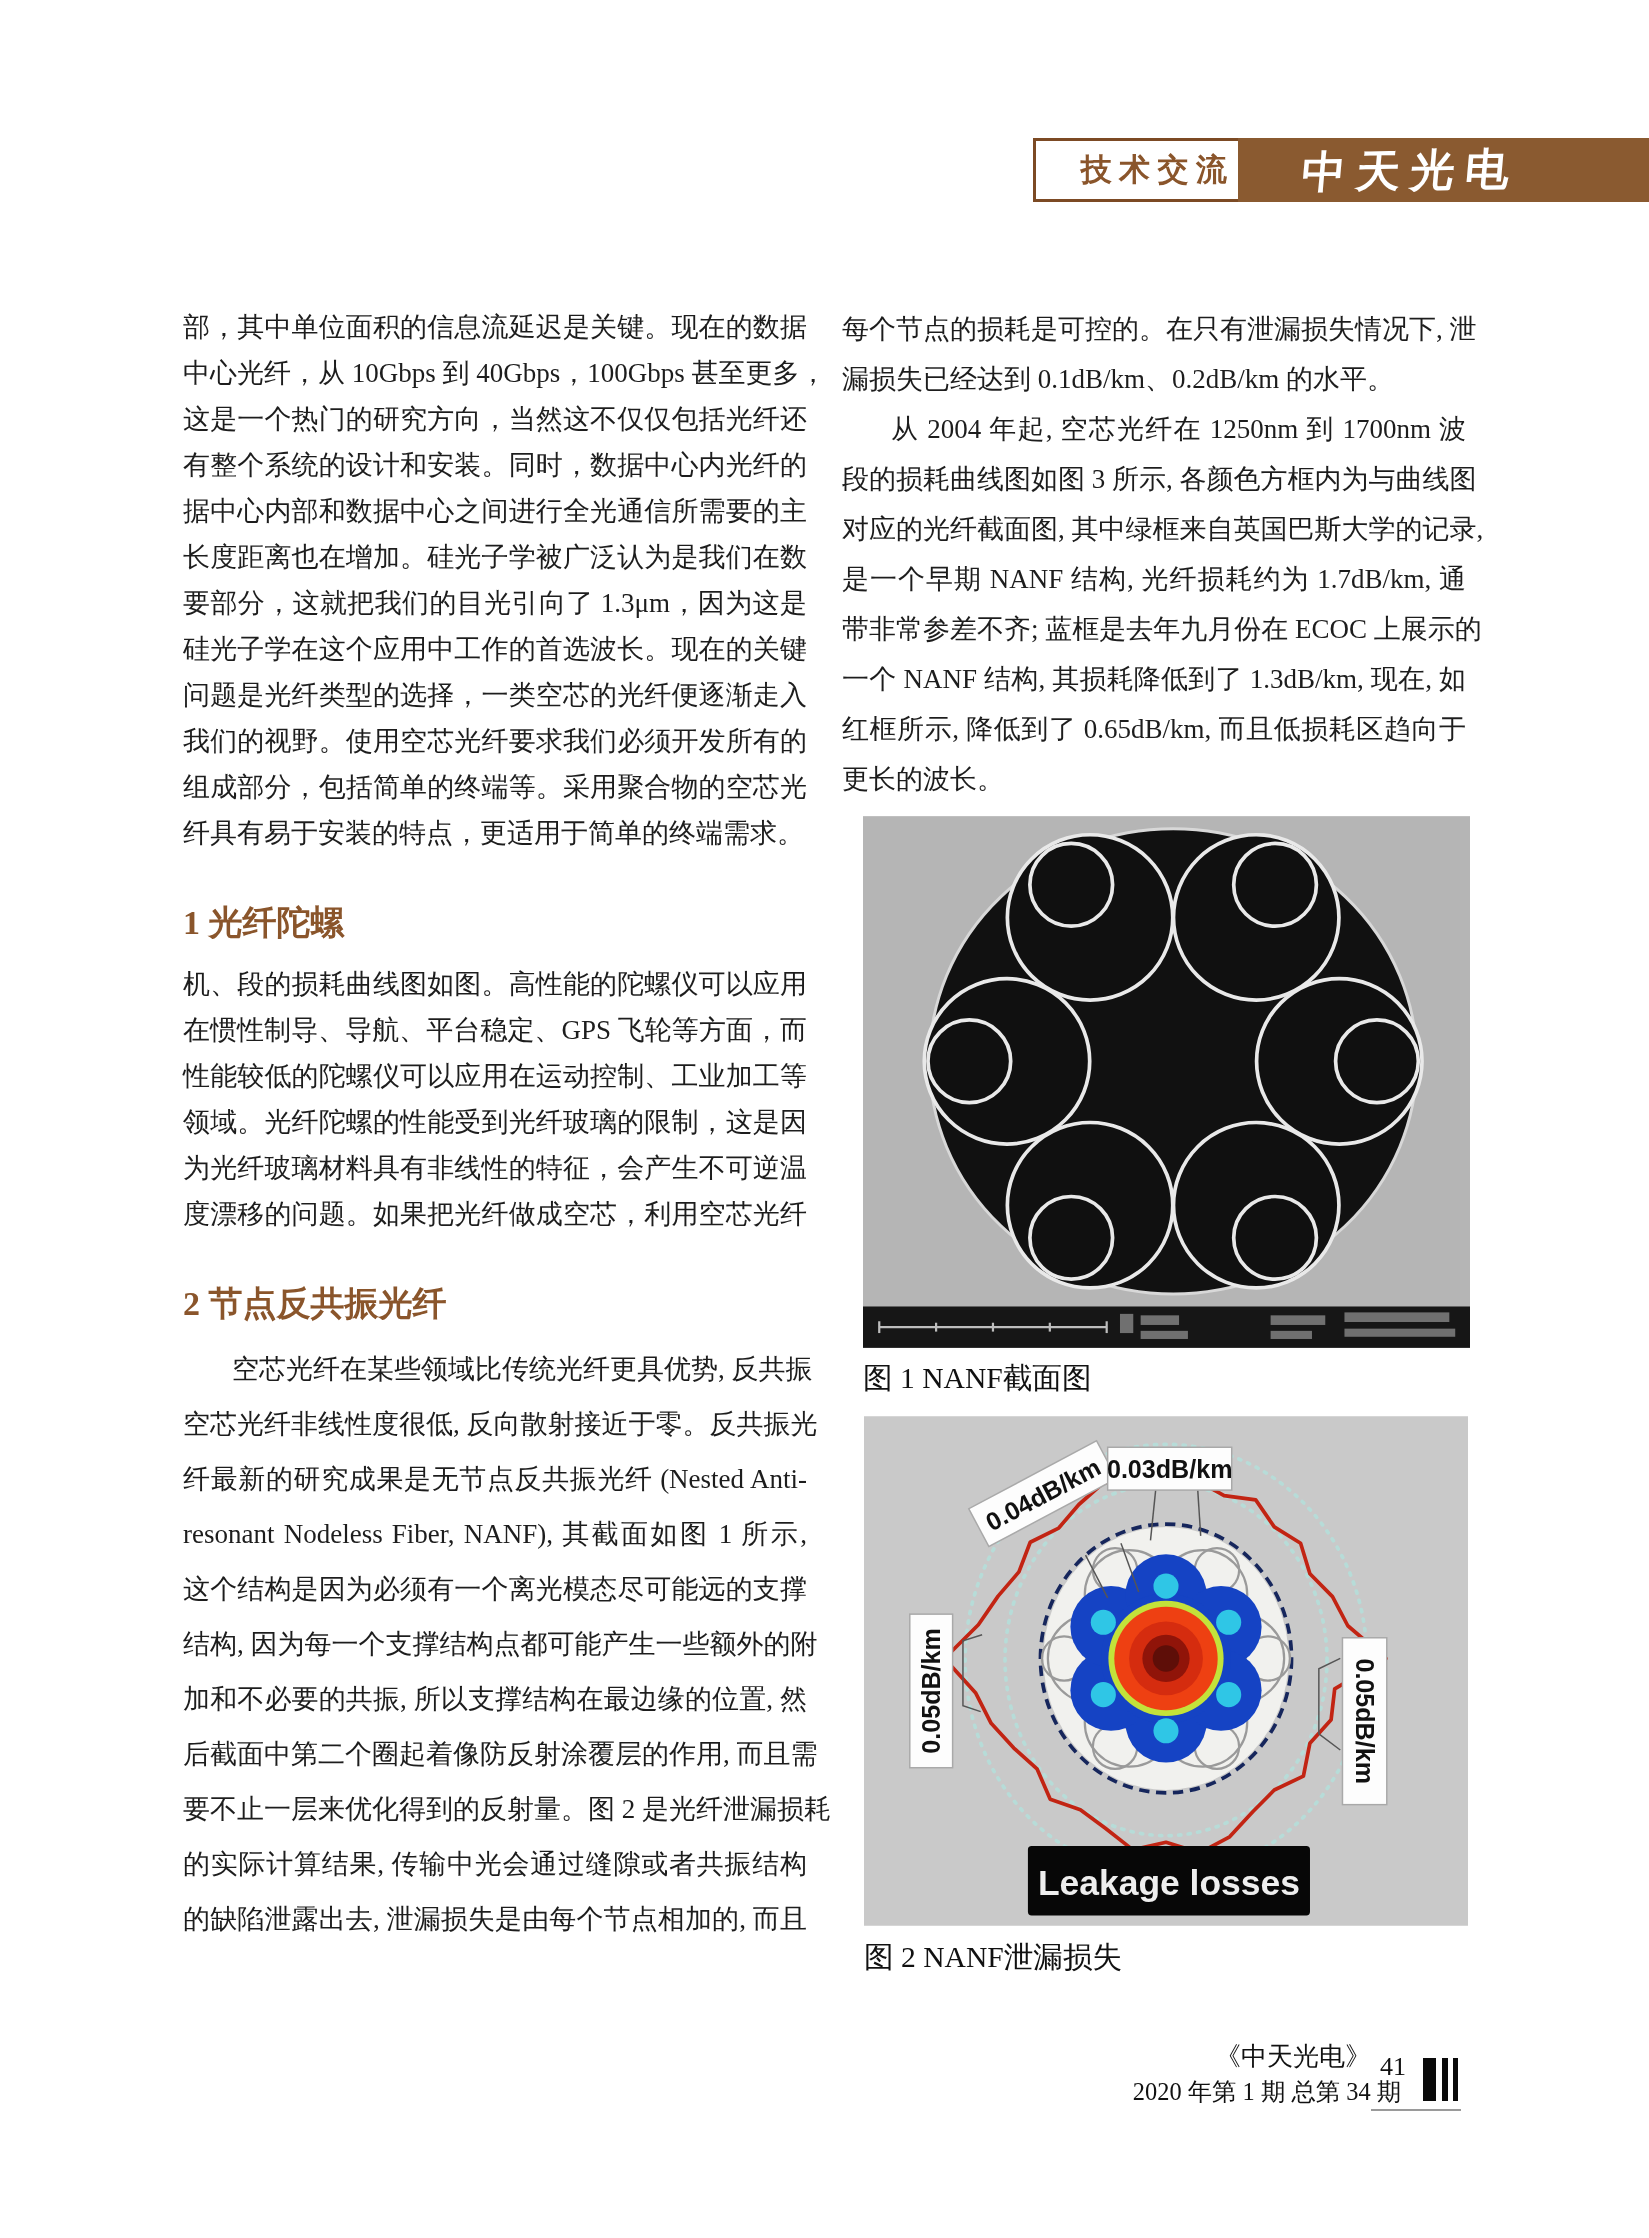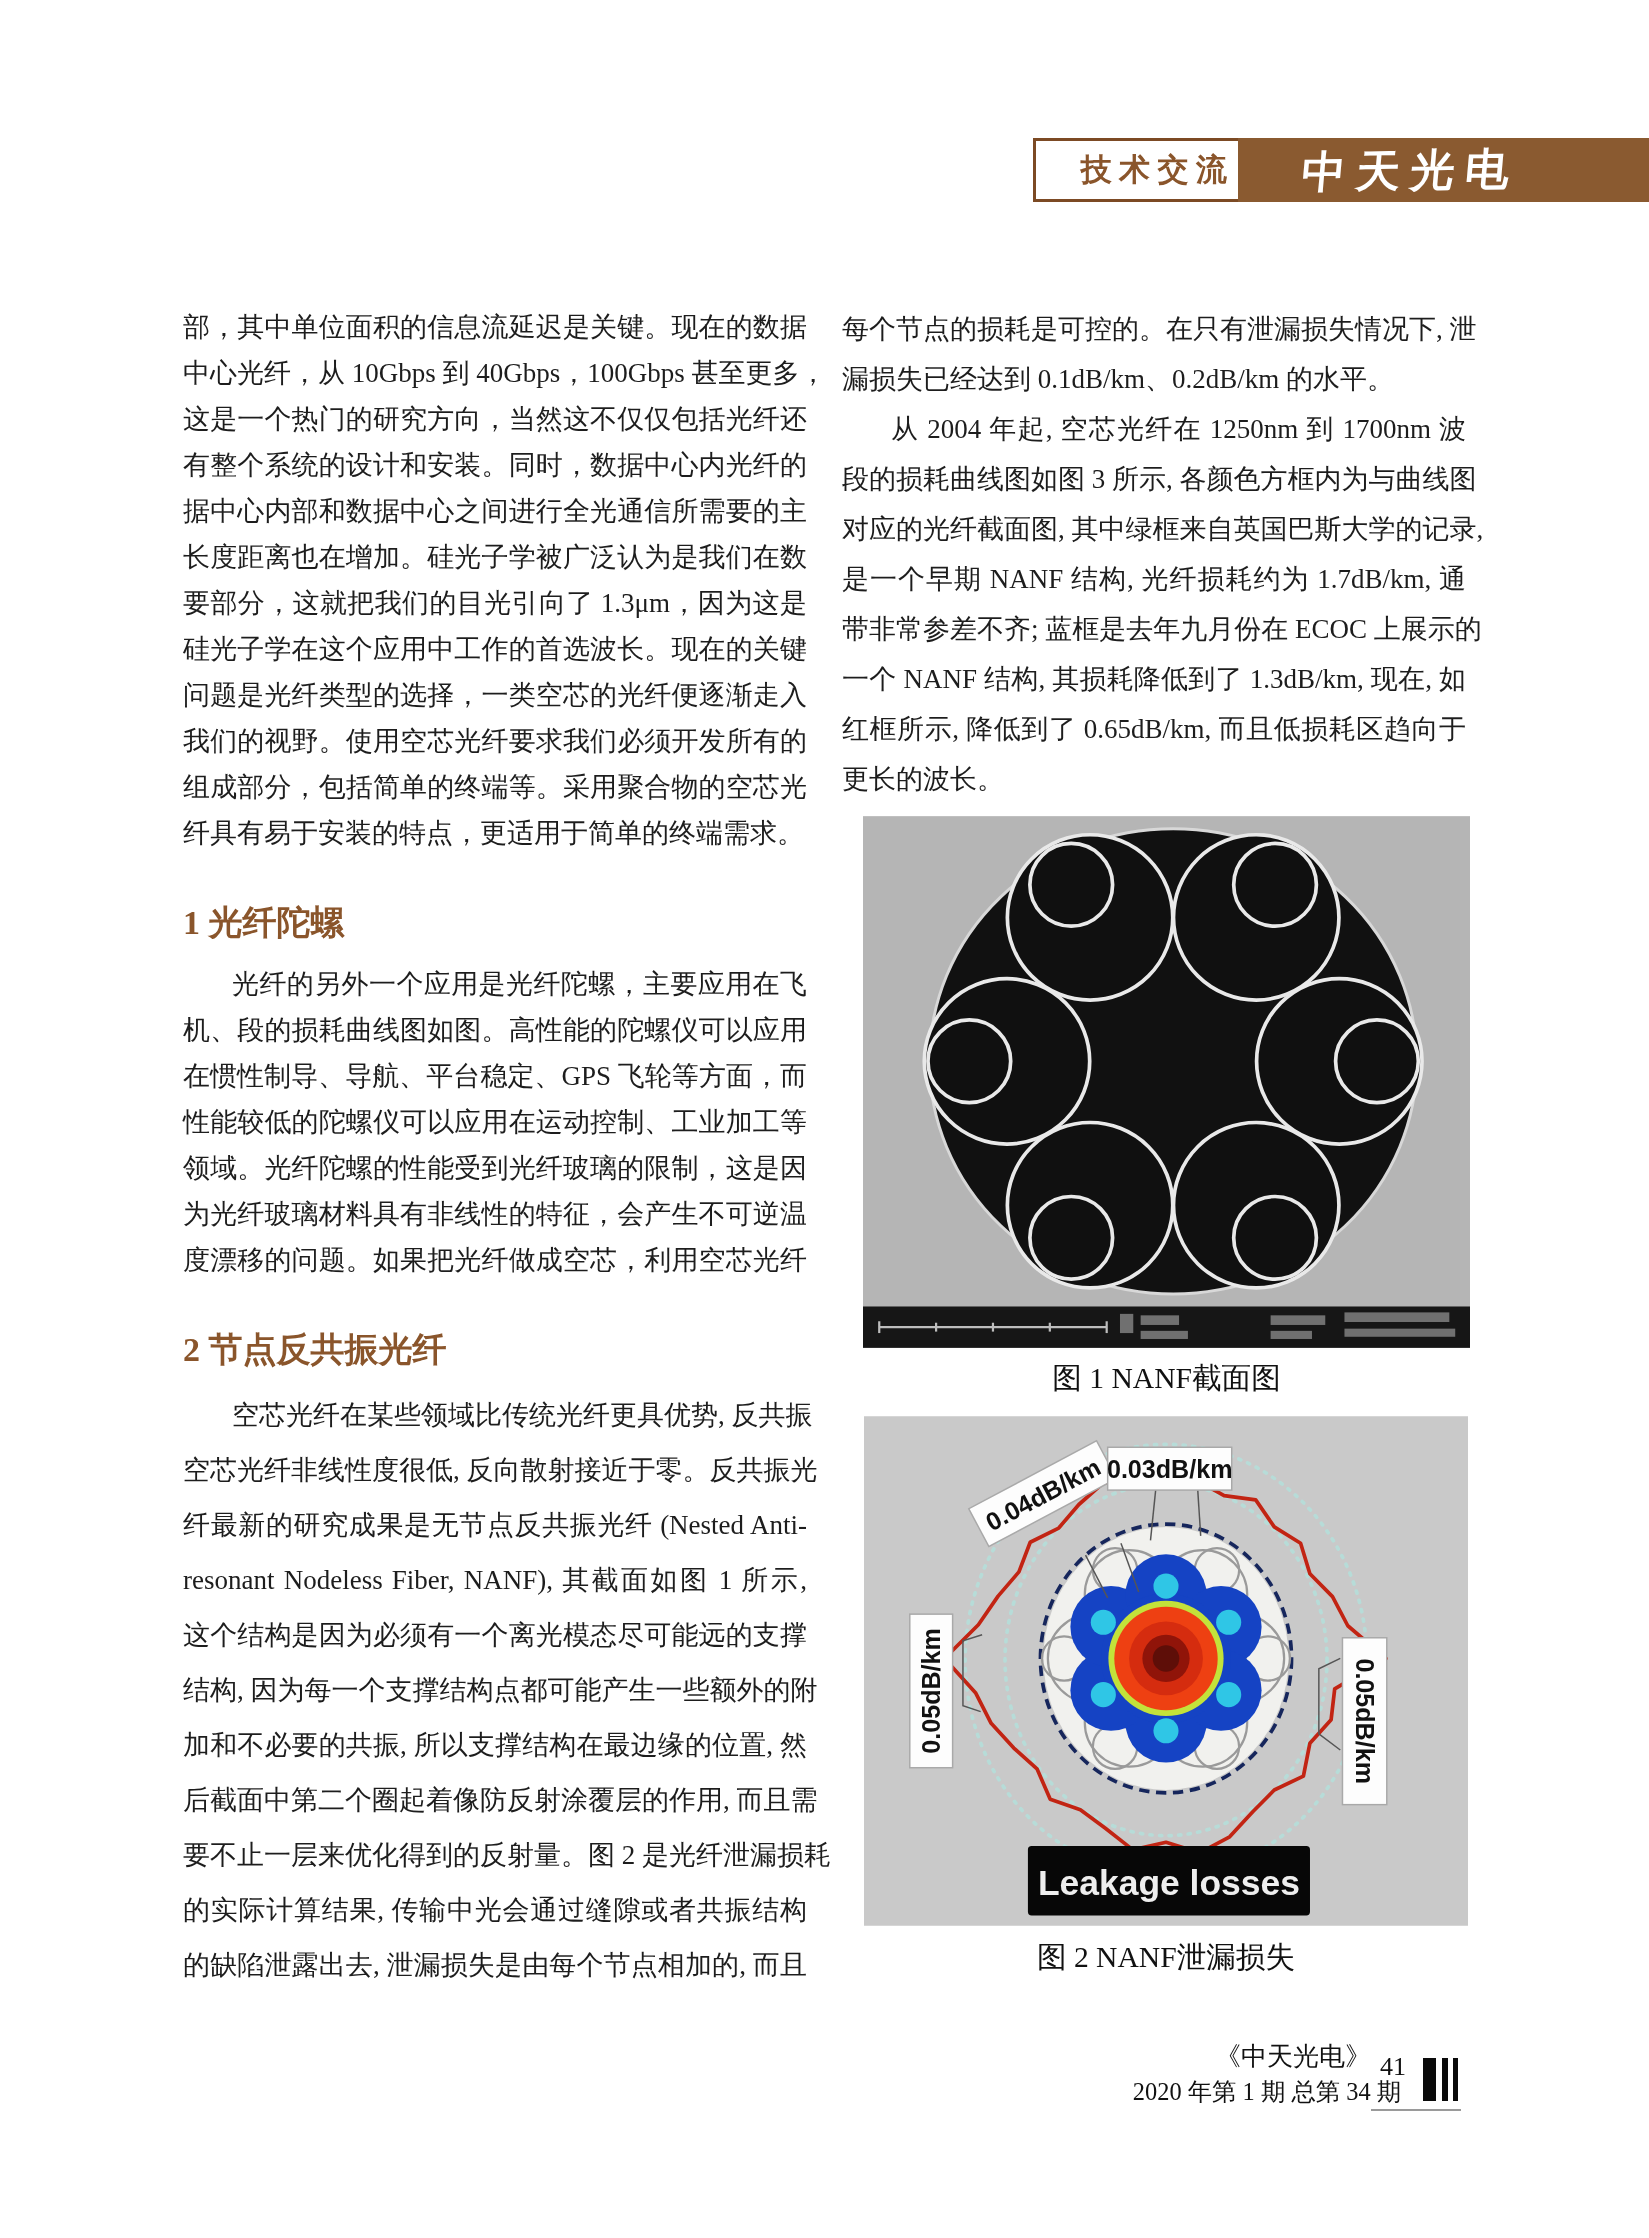--- a/index.html
+++ b/index.html
@@ -41,21 +41,21 @@
   .tline.ind{text-indent:49px;}
   .sec-heading{
     color:#8a552b;font-weight:bold;font-size:34px;line-height:65px;height:65px;
     margin-top:34px;margin-bottom:5.9px;text-align:left;text-align-last:left;
   }
   
   .figure{position:absolute;}
   #fig1{left:863px;top:816px;width:607px;height:532px;}
   #fig2{left:864px;top:1416px;width:604px;height:510px;}
   .caption{
-    position:absolute;font-size:29.6px;color:#111;text-align:center;white-space:nowrap;
+    position:absolute;font-size:29.6px;color:#111;text-align:left;white-space:nowrap;
   }
   #cap1{left:863px;top:1358px;width:607px;}
   #cap2{left:864px;top:1937px;width:604px;}
   
   .foot-journal{
     position:absolute;left:1182px;top:2039px;width:222px;font-size:26px;
     text-align:center;white-space:nowrap;color:#111;
   }
   .foot-issue{
     position:absolute;left:1123px;top:2076px;width:288px;font-size:24.4px;
@@ -90,21 +90,20 @@
     <div class="tline">有整个系统的设计和安装。同时，数据中心内光纤的</div>
     <div class="tline">据中心内部和数据中心之间进行全光通信所需要的主</div>
     <div class="tline">长度距离也在增加。硅光子学被广泛认为是我们在数</div>
     <div class="tline">要部分，这就把我们的目光引向了 1.3μm，因为这是</div>
     <div class="tline">硅光子学在这个应用中工作的首选波长。现在的关键</div>
     <div class="tline">问题是光纤类型的选择，一类空芯的光纤便逐渐走入</div>
     <div class="tline">我们的视野。使用空芯光纤要求我们必须开发所有的</div>
     <div class="tline">组成部分，包括简单的终端等。采用聚合物的空芯光</div>
     <div class="tline end">纤具有易于安装的特点，更适用于简单的终端需求。</div>
     <div class="sec-heading">1 光纤陀螺</div>
-    <div class="tline ind">光纤的另外一个应用是光纤陀螺，主要应用在飞</div>
     <div class="tline">机、段的损耗曲线图如图。高性能的陀螺仪可以应用</div>
     <div class="tline">在惯性制导、导航、平台稳定、GPS 飞轮等方面，而</div>
     <div class="tline">性能较低的陀螺仪可以应用在运动控制、工业加工等</div>
     <div class="tline">领域。光纤陀螺的性能受到光纤玻璃的限制，这是因</div>
     <div class="tline">为光纤玻璃材料具有非线性的特征，会产生不可逆温</div>
     <div class="tline">度漂移的问题。如果把光纤做成空芯，利用空芯光纤</div>
     <div class="sec-heading">2 节点反共振光纤</div>
     <div class="tline ind wide">空芯光纤在某些领域比传统光纤更具优势, 反共振</div>
     <div class="tline wide">空芯光纤非线性度很低, 反向散射接近于零。反共振光</div>
     <div class="tline wide">纤最新的研究成果是无节点反共振光纤 (Nested Anti-</div>

